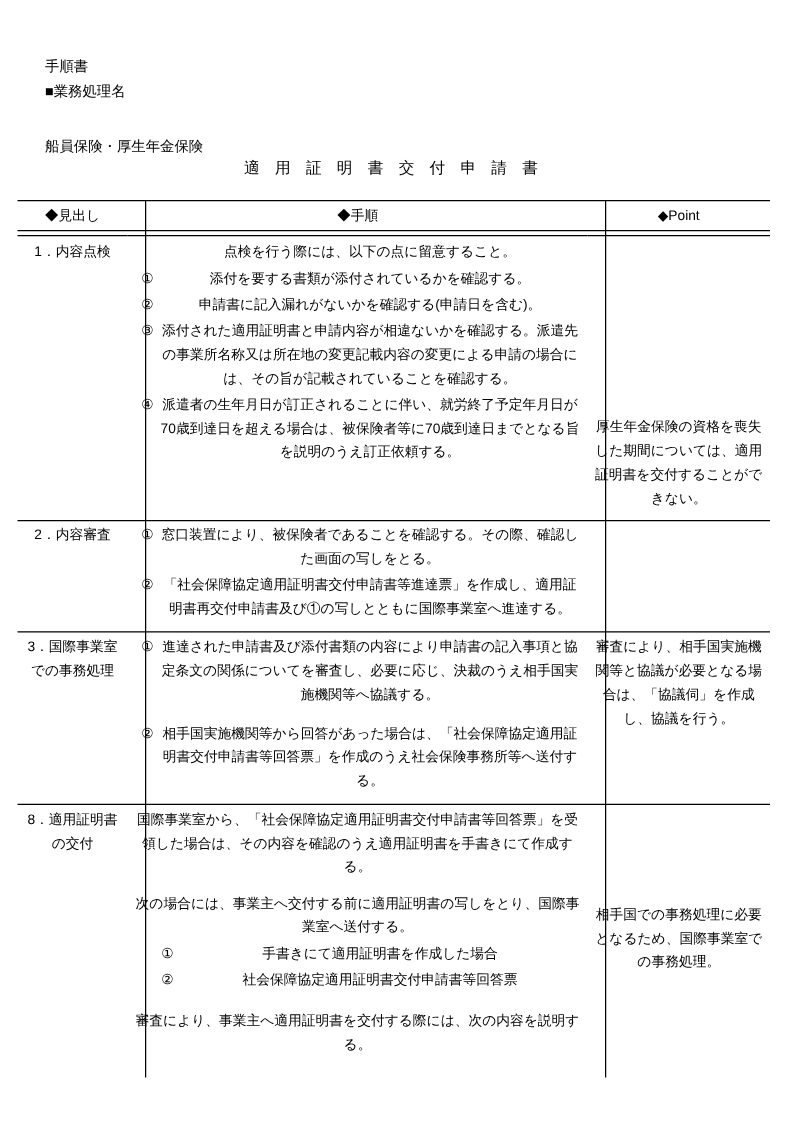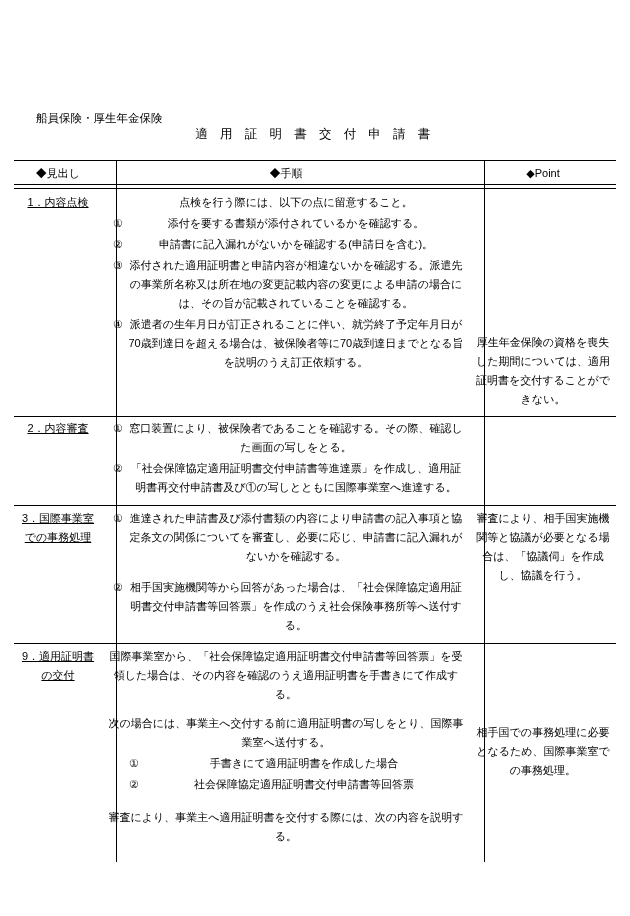--- a/index.html
+++ b/index.html
@@ -90,21 +90,20 @@
     left: 14px;
     width: 602px;
     border-top: 1px solid #000;
     height: 0;
   }
 
   .head-cell {
     white-space: nowrap;
   }
   .step-title {
-    text-decoration: underline;
     white-space: normal;
     line-height: 19px;
   }
   .num-list {
     margin: 0;
     padding: 0;
     list-style: none;
   }
   .num-list li {
     display: flex;
@@ -126,20 +125,22 @@
   .point-txt {
     line-height: 19px;
   }
   .spacer-sm { height: 8px; }
 </style>
 </head>
 <body>
 
 <div class="page">
 
+  <div class="hdr hdr-line" id="doc-type" style="top:44px;">手順書</div>
+  <div class="hdr hdr-line" id="biz-label" style="top:64px;">■業務処理名</div>
   <div class="hdr hdr-line" id="biz-name" style="top:84px;margin-top:24px;">船員保険・厚生年金保険</div>
 
   <div class="doc-title">適 用 証 明 書 交 付 申 請 書</div>
 
   <div class="hline" style="top:160px;"></div>
   <div class="hline" style="top:184px;"></div>
 
   <div class="vsep" id="vsep-1" style="top: 160px; height: 702px;"></div>
   <div class="vsep" id="vsep-2" style="top: 160px; height: 702px;"></div>
 
@@ -211,37 +212,37 @@
       </tr>
 
       <tr>
         <td>
           <div class="step-title">3．国際事業室での事務処理</div>
         </td>
         <td>
           <ul class="num-list">
             <li>
               <span class="mark">①</span>
-              <span class="txt">進達された申請書及び添付書類の内容により申請書の記入事項と協定条文の関係についてを審査し、必要に応じ、申請書に記入漏れがないかを確認する。</span>
+              <span class="txt">進達された申請書及び添付書類の内容により申請書の記入事項と協定条文の関係についてを審査し、必要に応じ、決裁のうえ相手国実施機関等へ協議する。</span>
             </li>
             <li class="spacer-sm"></li>
             <li>
               <span class="mark">②</span>
               <span class="txt">相手国実施機関等から回答があった場合は、「社会保障協定適用証明書交付申請書等回答票」を作成のうえ社会保険事務所等へ送付する。</span>
             </li>
           </ul>
         </td>
         <td>
           <div class="point-txt">審査により、相手国実施機関等と協議が必要となる場合は、「協議伺」を作成し、協議を行う。</div>
         </td>
       </tr>
 
       <tr>
         <td>
-          <div class="step-title">9．適用証明書の交付</div>
+          <div class="step-title">8．適用証明書の交付</div>
         </td>
         <td>
           <p class="para">国際事業室から、「社会保障協定適用証明書交付申請書等回答票」を受領した場合は、その内容を確認のうえ適用証明書を手書きにて作成する。</p>
           <p class="para tight">次の場合には、事業主へ交付する前に適用証明書の写しをとり、国際事業室へ送付する。</p>
           <ul class="num-list" style="margin-left:16px;margin-top:2px;">
             <li>
               <span class="mark">①</span>
               <span class="txt">手書きにて適用証明書を作成した場合</span>
             </li>
             <li>

